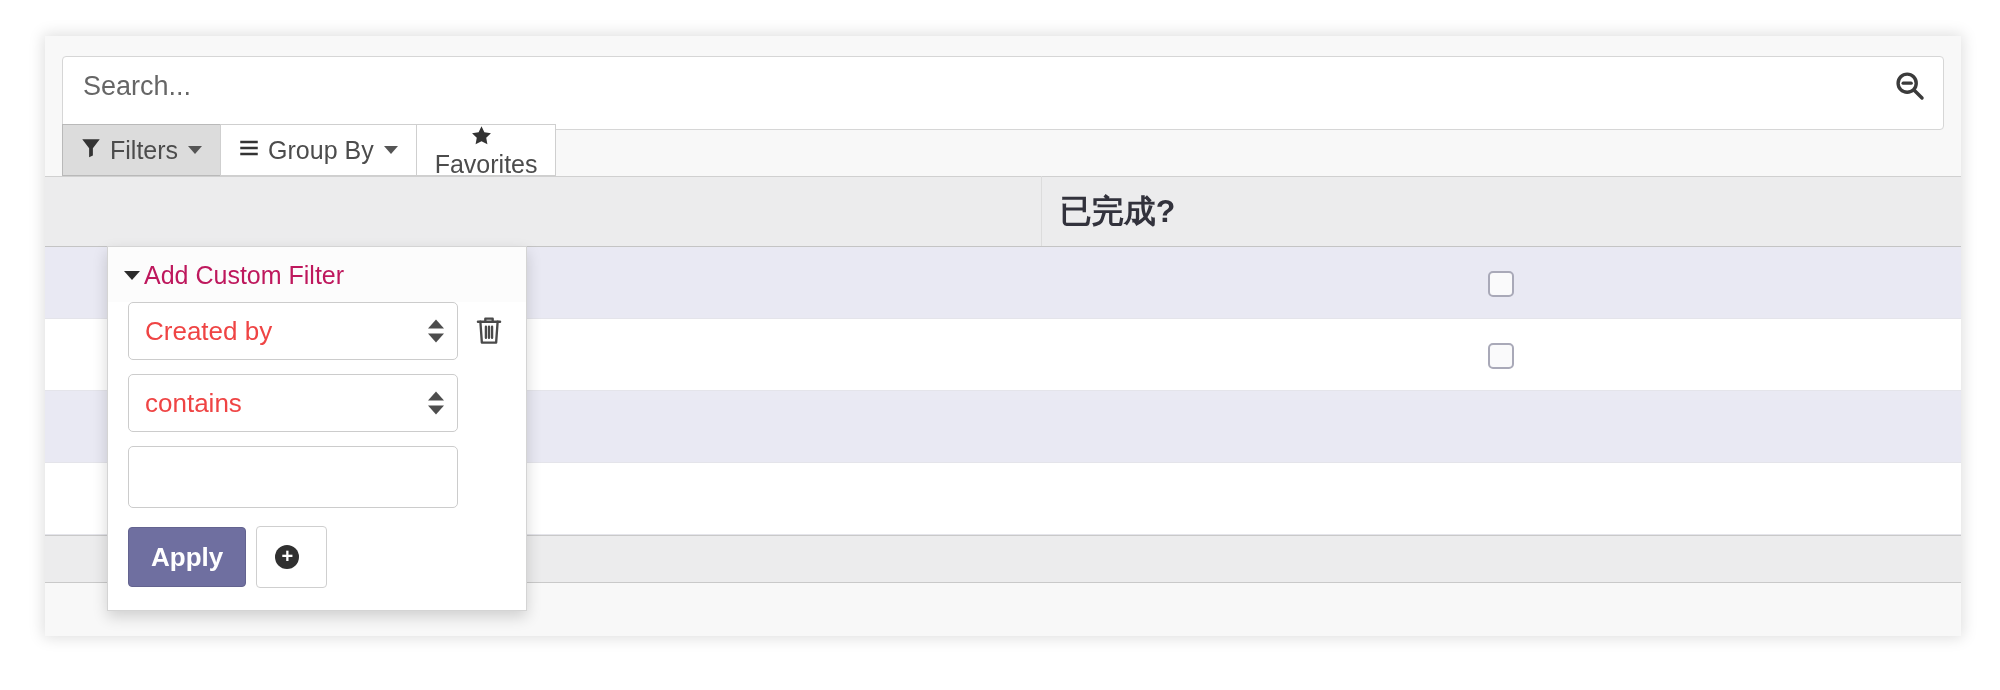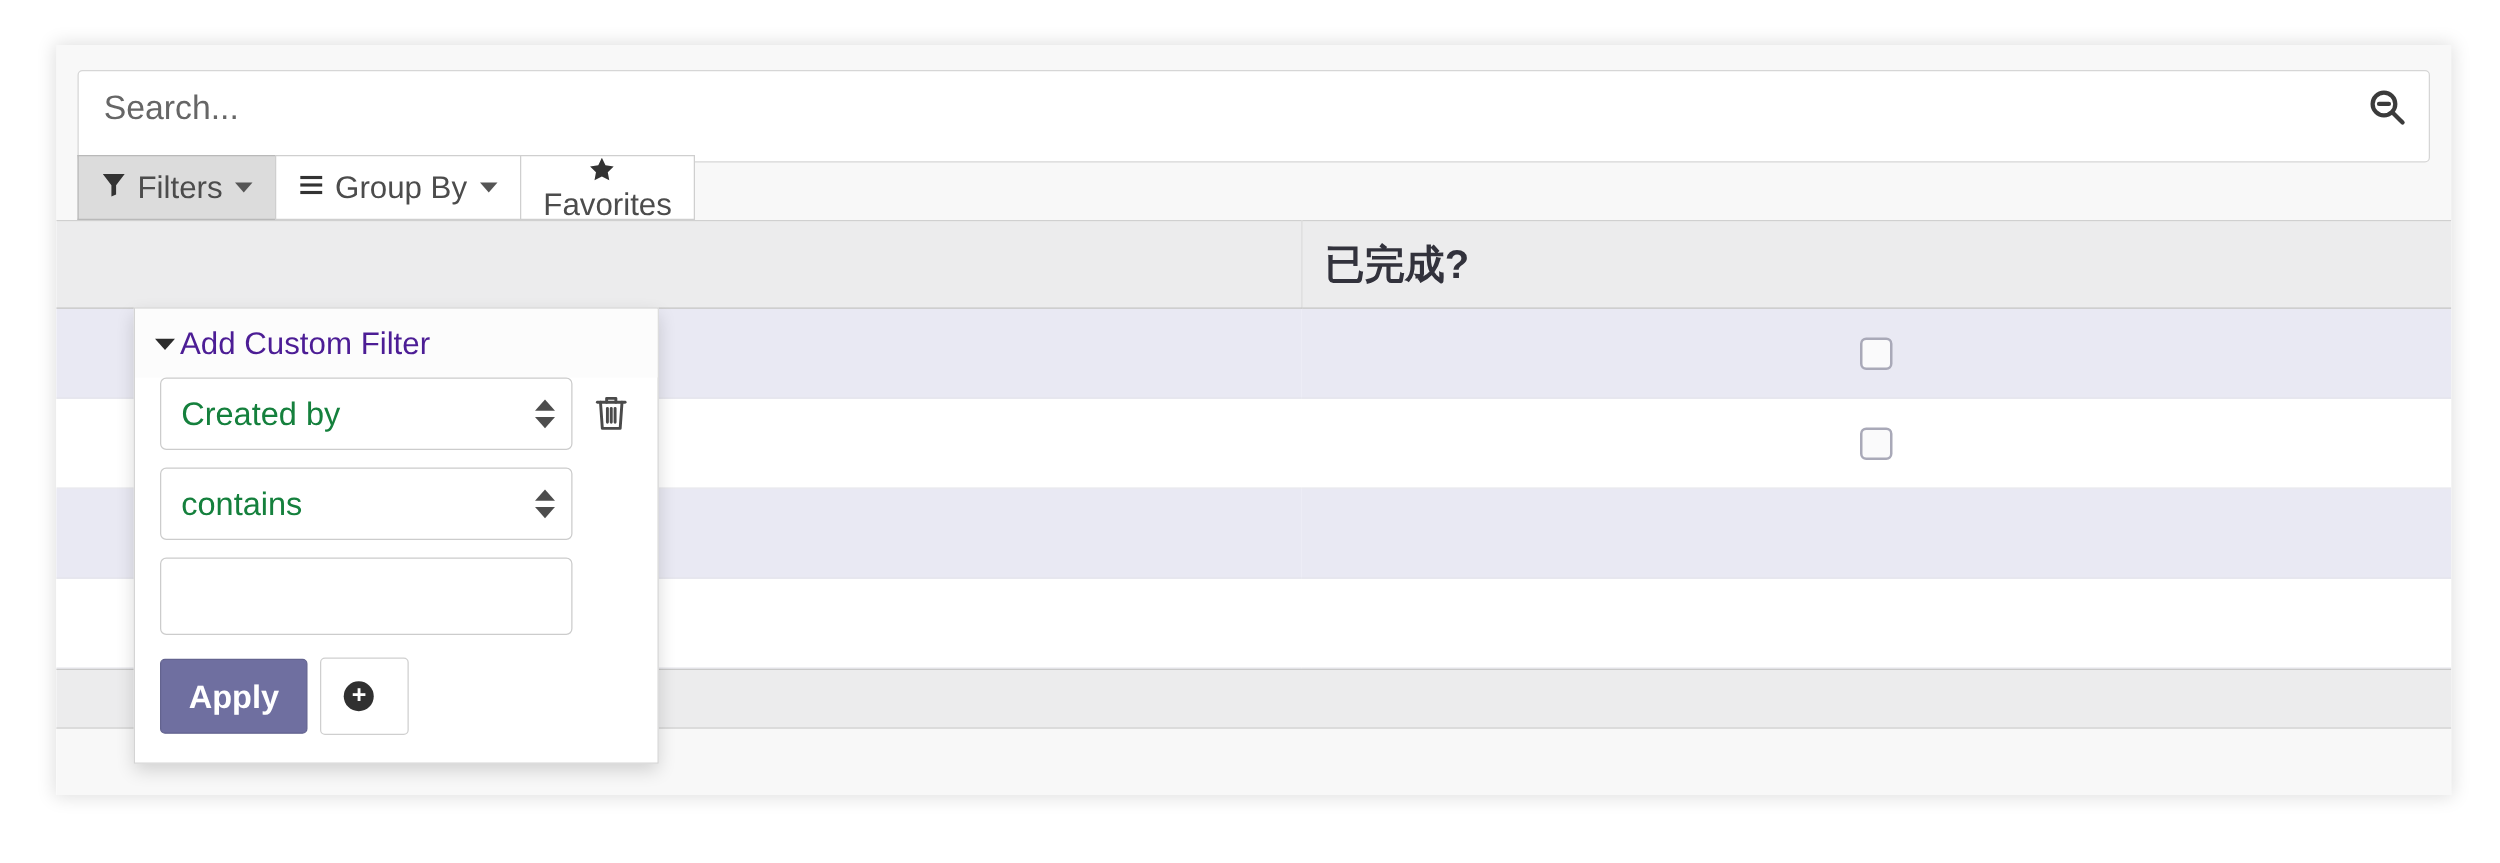--- a/index.html
+++ b/index.html
@@ -218,21 +218,21 @@
     background: #ffffff;
     border: 1px solid #d4d4d4;
     box-shadow: 0 6px 14px rgba(0,0,0,0.16);
     z-index: 50;
     box-sizing: border-box;
     padding-bottom: 22px;
   }
   #dropdown-header {
     padding: 14px 20px 12px 16px;
     font-size: 25px;
-    color: #4c1d95;
+    color: #be185d;
     background: #fcfcfc;
     display: flex;
     align-items: center;
     cursor: pointer;
   }
   #dropdown-header .dcaret {
     width: 0; height: 0;
     border-left: 8px solid transparent;
     border-right: 8px solid transparent;
     border-top: 9px solid #2b2b2b;
@@ -252,21 +252,21 @@
     width: 330px;
     height: 58px;
     border: 1px solid #cccccc;
     border-radius: 5px;
     background: #ffffff;
     box-sizing: border-box;
     display: flex;
     align-items: center;
     padding: 0 40px 0 16px;
     font-size: 26px;
-    color: #15803d;
+    color: #ef4444;
     cursor: pointer;
   }
   .spinner {
     position: absolute;
     right: 13px;
     top: 50%;
     transform: translateY(-50%);
     display: flex;
     flex-direction: column;
     align-items: center;

